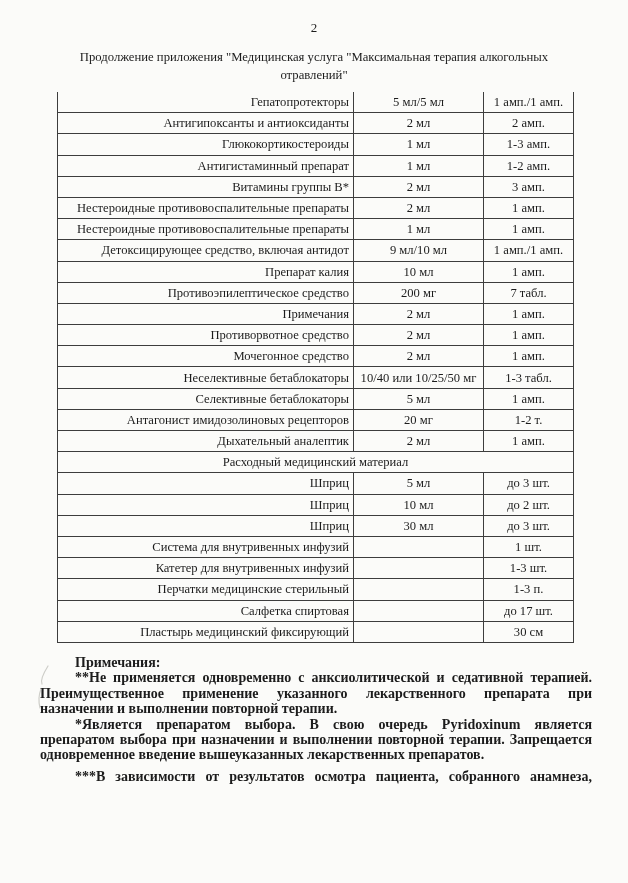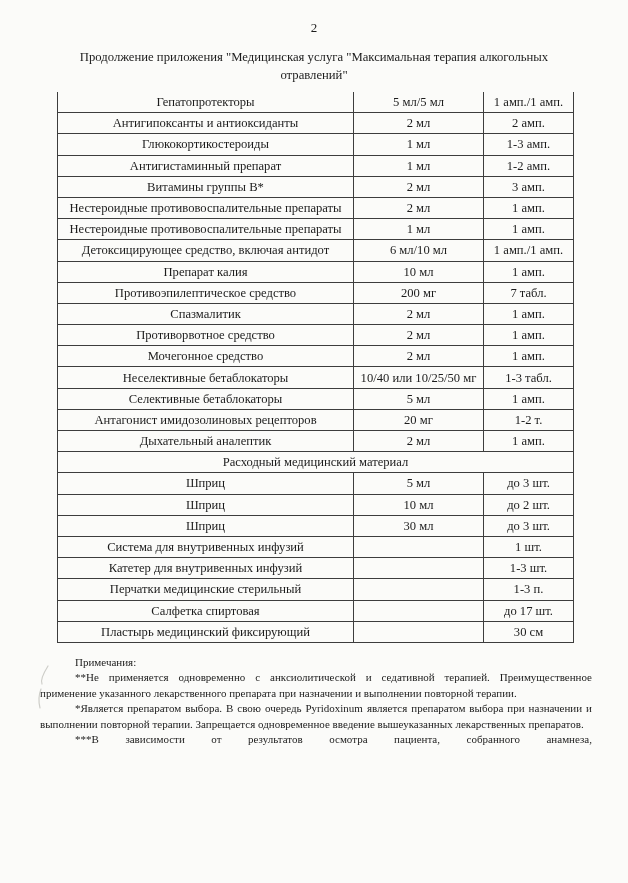--- a/index.html
+++ b/index.html
@@ -33,39 +33,40 @@
   table.supplies td {
     border: 1px solid #3d3d3d;
     height: 20.2px;
     padding: 0 4px;
     line-height: 14px;
     overflow: hidden;
     white-space: nowrap;
   }
   
   table.supplies tr:first-child td { border-top: none; }
-  td.c1 { text-align: center; }
+  td.c1 { text-align: right; }
   td.c2, td.c3 { text-align: center; }
   td.section-cell { text-align: center; }
   .col-name { width: 296px; }
   .col-dose { width: 130px; }
   .col-qty  { width: 90px; }
   .notes {
     margin: 12px 36px 0 40px;
     width: 552px;
-    font-size: 11px;
+    font-size: 14px;
     line-height: 15.4px;
+    font-weight: bold;
   }
   .notes p {
     margin: 0;
     text-indent: 35px;
     text-align: justify;
   }
   .notes p.heading { text-align: left; }
-  .notes p.justify-last { text-align-last: justify; }
+  .notes p.justify-last { text-align-last: justify; margin-top: 6px; }
   .scan-artifact {
     position: absolute;
     left: 34px; top: 664px;
     opacity: 0.55;
   }
 </style>
 </head>
 <body>
 
 <div class="page-number">2</div>
@@ -112,35 +113,35 @@
         <td class="c2">2 мл</td>
         <td class="c3">1 амп.</td>
       </tr>
       <tr>
         <td class="c1">Нестероидные противовоспалительные препараты</td>
         <td class="c2">1 мл</td>
         <td class="c3">1 амп.</td>
       </tr>
       <tr>
         <td class="c1">Детоксицирующее средство, включая антидот</td>
-        <td class="c2">6 мл/10 мл</td>
+        <td class="c2">9 мл/10 мл</td>
         <td class="c3">1 амп./1 амп.</td>
       </tr>
       <tr>
         <td class="c1">Препарат калия</td>
         <td class="c2">10 мл</td>
         <td class="c3">1 амп.</td>
       </tr>
       <tr>
         <td class="c1">Противоэпилептическое средство</td>
         <td class="c2">200 мг</td>
         <td class="c3">7 табл.</td>
       </tr>
       <tr>
-        <td class="c1">Спазмалитик</td>
+        <td class="c1">Примечания</td>
         <td class="c2">2 мл</td>
         <td class="c3">1 амп.</td>
       </tr>
       <tr>
         <td class="c1">Противорвотное средство</td>
         <td class="c2">2 мл</td>
         <td class="c3">1 амп.</td>
       </tr>
       <tr>
         <td class="c1">Мочегонное средство</td>

